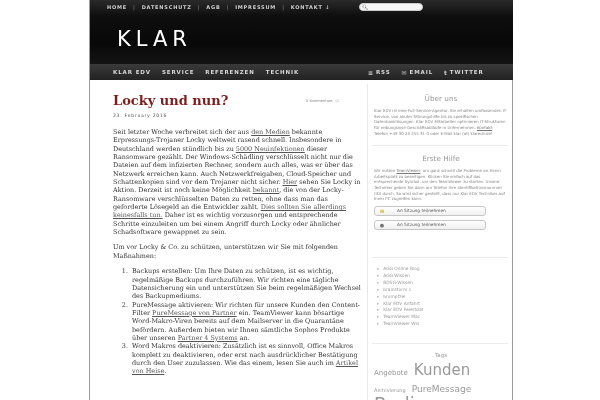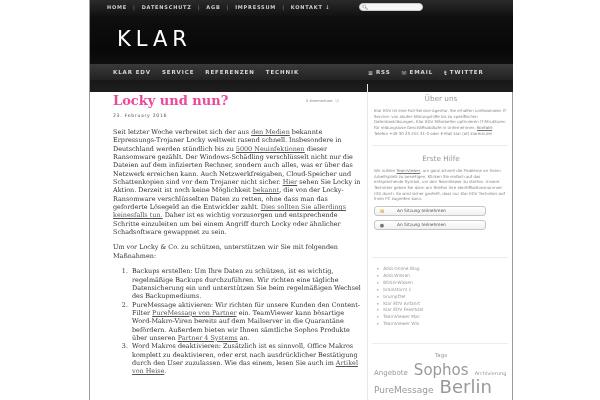--- a/index.html
+++ b/index.html
@@ -1,42 +1,42 @@
 <!DOCTYPE html>
 <html><head>
 <meta charset="utf-8">
 <style>
   * { box-sizing: border-box; margin: 0; padding: 0; }
   html, body { width: 600px; height: 400px; overflow: hidden; background: #ffffff; }
   body { font-family: "DejaVu Sans", sans-serif; position: relative; }
 
   .page { position: absolute; left: 89px; top: 0; width: 424px; height: 400px; background: #fff; border-right: 1px solid #9a9a9a; border-left: 1px solid #9a9a9a; }
 
-  .header { position: absolute; left: 0; top: 0; width: 423px; height: 92px;
+  .header { position: absolute; left: 0; top: 0; width: 423px; height: 80px;
     background: linear-gradient(180deg, #2a2a2a 0%, #0e0e0e 20%, #080808 55%, #1e1e1e 100%); }
   .topnav { position: absolute; left: 14px; top: 2px; height: 10px; display: flex; align-items: center;
     font-size: 5px; letter-spacing: 0.8px; color: #cfcfcf; font-weight: bold; }
   .topnav .item { padding: 0 3px; }
   .topnav .sep { color: #777; padding: 0 3px; }
   .search { position: absolute; left: 269px; top: 3px; width: 64px; height: 8px; background: #f5f5f5;
     border-radius: 4px; border: 1px solid #ccc; }
   .search .mag { position: absolute; left: 2px; top: 0px; font-size: 5px; color: #333; line-height: 7px; }
   .logo { position: absolute; left: 27px; top: 27px; font-family: "DejaVu Sans", sans-serif; font-size: 21px;
     letter-spacing: 5px; color: #fff; font-weight: normal; }
 
   .mainnav { position: absolute; left: 0; top: 64px; width: 423px; height: 16px;
     background: linear-gradient(180deg, #3a3a3a 0%, #222 100%); display: flex; align-items: center; }
   .mainnav .left { display: flex; margin-left: 23px; }
   .mainnav .left .item { font-size: 5.5px; font-weight: bold; letter-spacing: 0.9px; color: #d8d8d8; margin-right: 11px; }
   .mainnav .right { display: flex; position: absolute; left: 278px; }
   .mainnav .right .item { font-size: 5.5px; font-weight: bold; letter-spacing: 0.9px; color: #d8d8d8; margin-right: 11px; display: flex; align-items: center; }
   .mainnav .right .ico { font-size: 6px; margin-right: 2px; color: #ccc; }
 
   .content { position: absolute; left: 23px; top: 86px; width: 248px; }
-  .post-title { font-family: "DejaVu Serif", serif; font-size: 13px; color: #ec4899; position: absolute; left: 0; top: 7px; white-space: nowrap; }
+  .post-title { font-family: "DejaVu Serif", serif; font-size: 13px; color: #7f1d1d; position: absolute; left: 0; top: 7px; white-space: nowrap; }
   .comments { position: absolute; left: 193px; top: 12px; font-size: 3.6px; color: #888; white-space: nowrap; }
   .comments .cicon { font-size: 4px; margin-left: 1px; }
   .post-date { position: absolute; left: 0; top: 27px; font-size: 4.6px; letter-spacing: 0.7px; color: #555; }
   .post-body { position: absolute; left: 0; top: 42px; width: 248px; font-family: "DejaVu Serif", serif;
     font-size: 6.45px; line-height: 8.35px; color: #333; }
   .post-body p { margin-bottom: 7px; }
   .post-body a { color: #555; text-decoration: underline; }
   .post-body ol { margin-left: 17px; }
   .post-body ol li { padding-left: 2px; }
 
@@ -159,21 +159,21 @@
         <li><span class="dot">▸</span><span>Klar EDV Feiertdat</span></li>
         <li><span class="dot">▸</span><span>TeamViewer Mac</span></li>
         <li><span class="dot">▸</span><span>TeamViewer Win</span></li>
       </ul>
     </div>
 
     <div class="widget w-tags">
       <h3 style="font-size:5.5px;">Tags</h3>
       <div class="tags">
         <span style="font-size:7px">Angebote</span>
-        <span style="font-size:15px">Sophos</span>
+        <span style="font-size:15px">Kunden</span>
         <span style="font-size:5px">Archivierung</span>
         <span style="font-size:9px">PureMessage</span>
         <span style="font-size:18px">Berlin</span>
         <span style="font-size:5px">Blog</span>
         <span style="font-size:7px">Büro</span>
         
         <span style="font-size:13px">Computer</span>
       </div>
     </div>
   </div>

